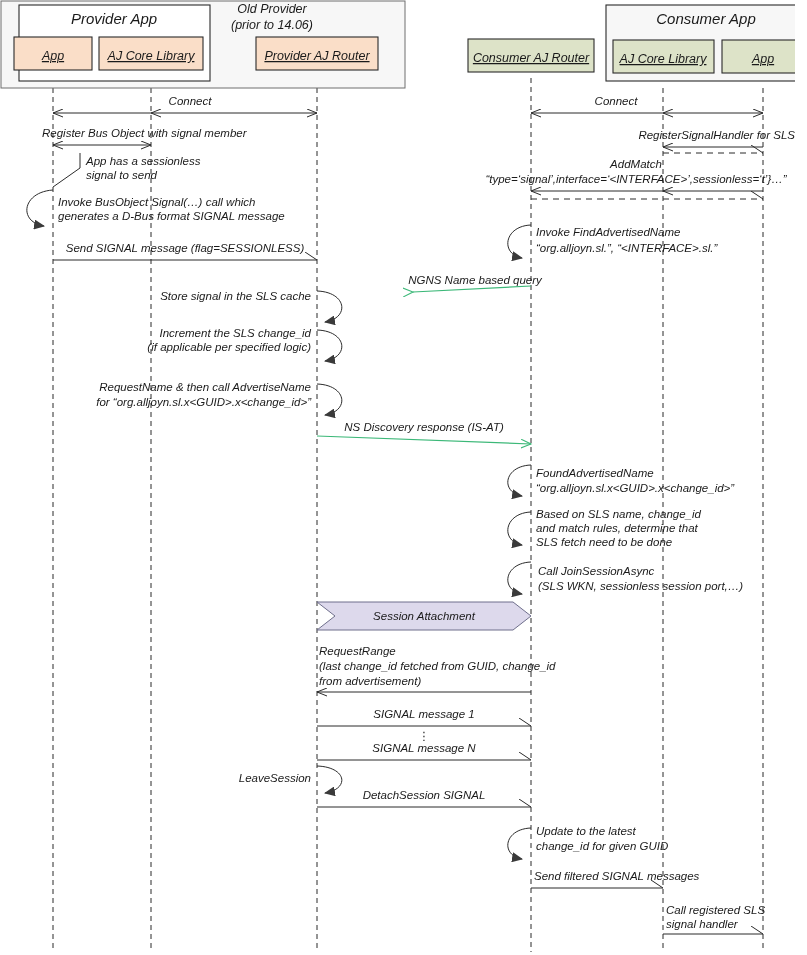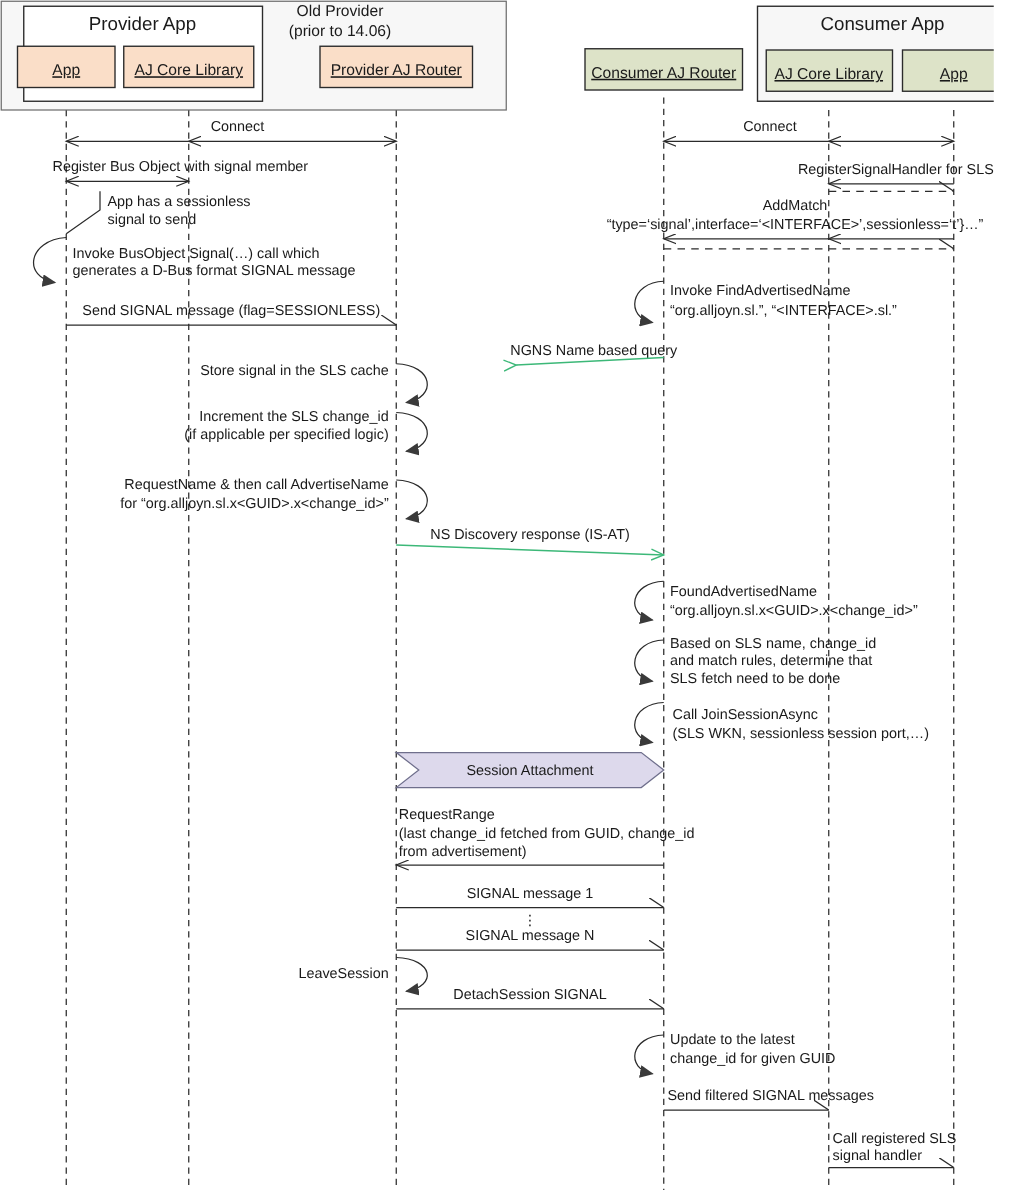--- a/index.html
+++ b/index.html
@@ -1,17 +1,17 @@
 <!DOCTYPE html>
 <html><head>
 <meta charset="utf-8">
 <style>
   html,body{margin:0;padding:0;background:#ffffff;}
   body{font-family:"Liberation Sans","DejaVu Sans",sans-serif;}
-  #stage{position:relative;width:795px;height:955px;overflow:hidden;background:#fff;}
+  #stage{position:relative;width:795px;height:955px;overflow:hidden;background:#fff;font-style:italic;}
   svg{display:block;}
   .dtxt{font-family:"Liberation Sans","DejaVu Sans",sans-serif;font-size:11.5px;fill:#1a1a1a;}
   .dtxt-title{font-family:"Liberation Sans","DejaVu Sans",sans-serif;font-size:15px;fill:#1a1a1a;}
   .dtxt-grp{font-family:"Liberation Sans","DejaVu Sans",sans-serif;font-size:12.5px;fill:#1a1a1a;}
   .dtxt-actor{font-family:"Liberation Sans","DejaVu Sans",sans-serif;font-size:12.5px;fill:#1a1a1a;text-decoration:underline;}
   .dtxt-hex{font-family:"Liberation Sans","DejaVu Sans",sans-serif;font-size:11.5px;fill:#1a1a1a;}
   .ln{stroke:#2b2b2b;stroke-width:1;fill:none;}
   .ln-green{stroke:#3cb878;stroke-width:1.2;fill:none;}
   .lifeline{stroke:#2b2b2b;stroke-width:1;stroke-dasharray:5 4;fill:none;}
   .dash{stroke:#2b2b2b;stroke-width:1;stroke-dasharray:6 5;fill:none;}

